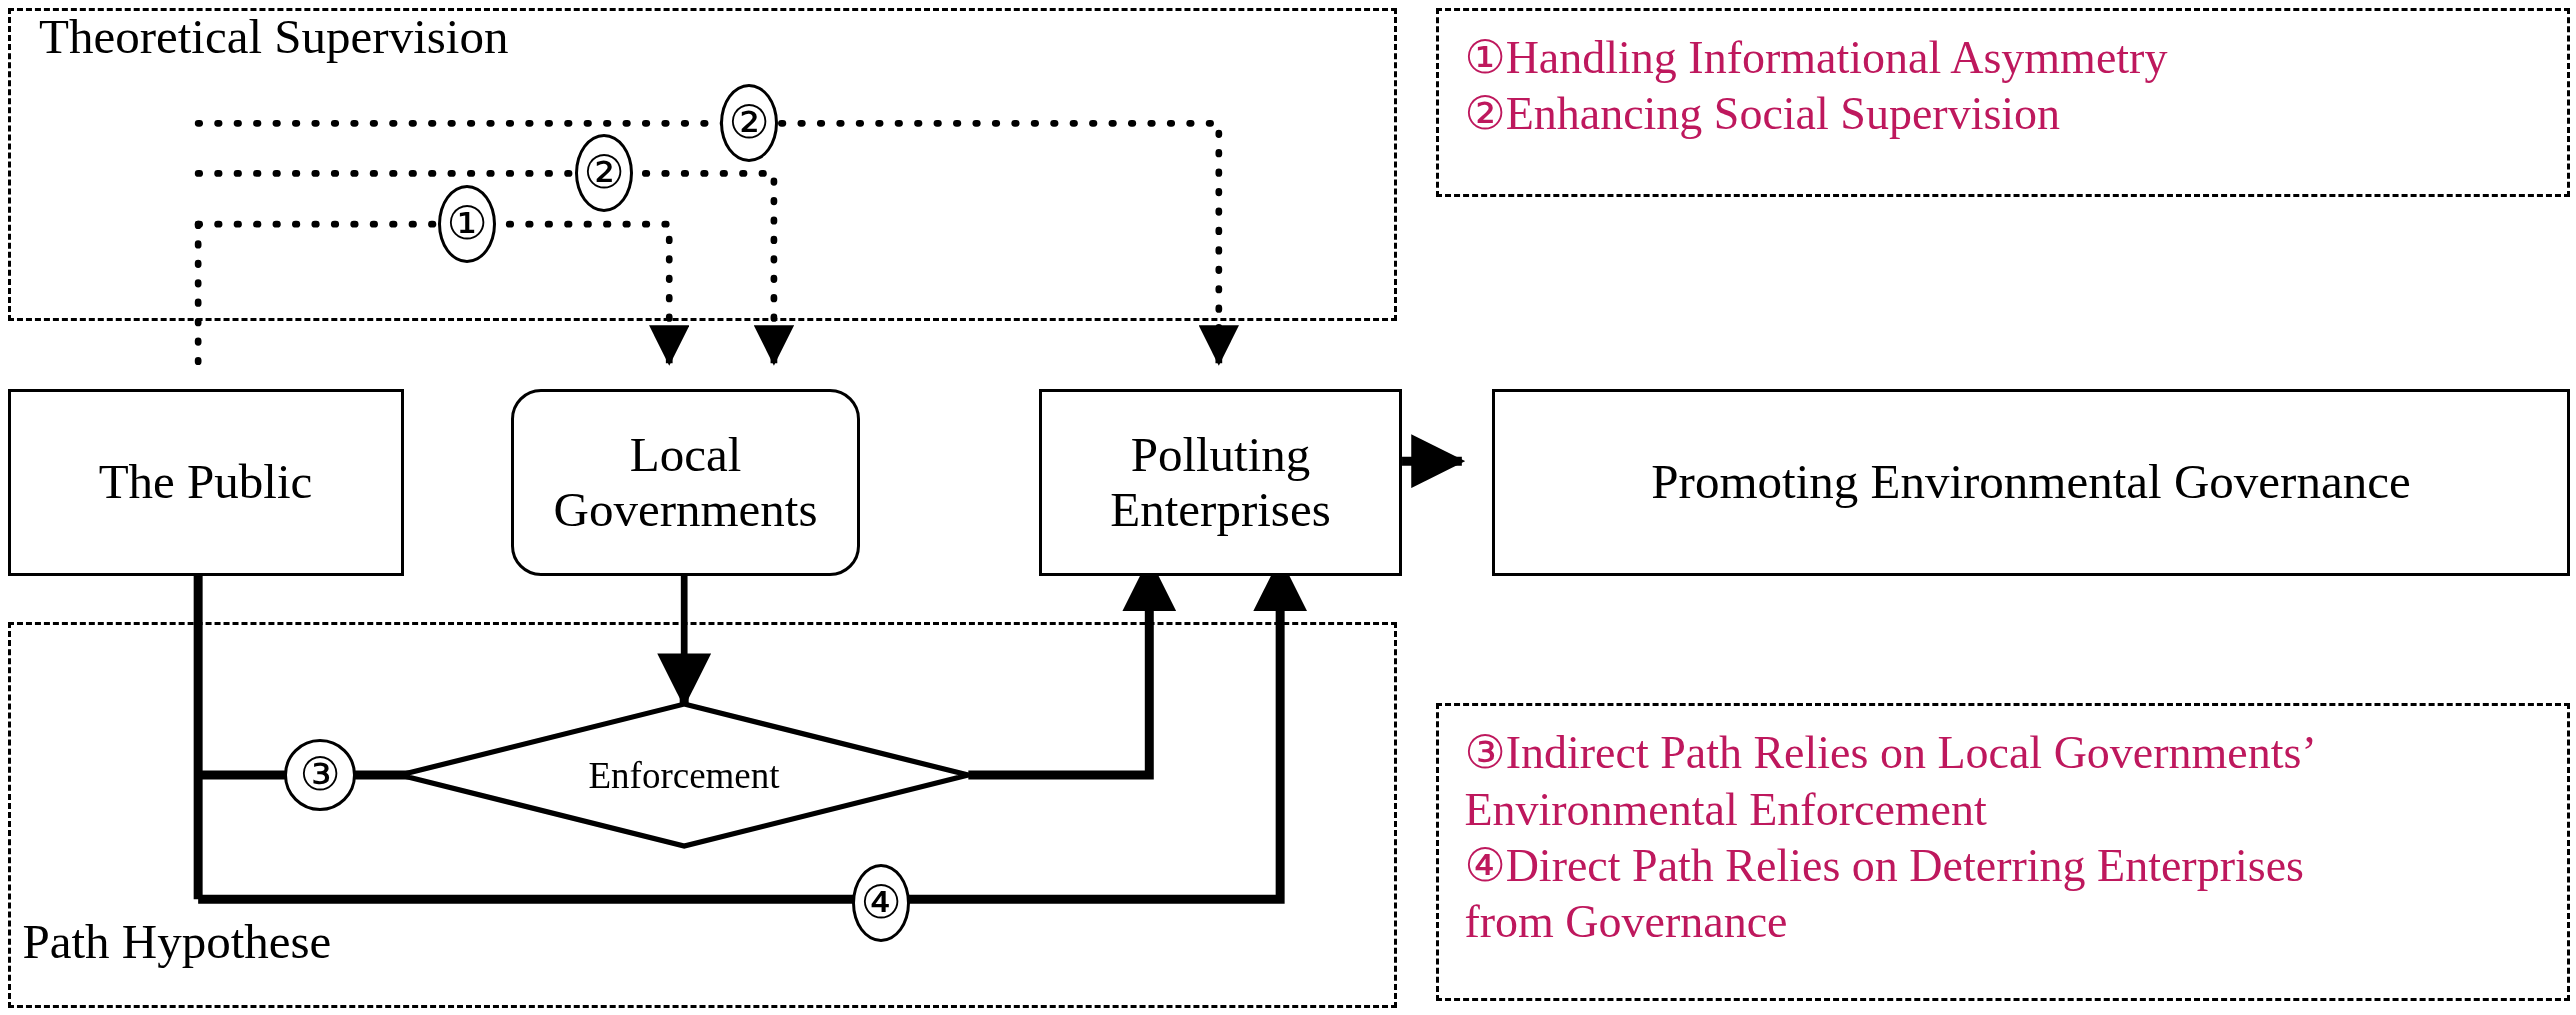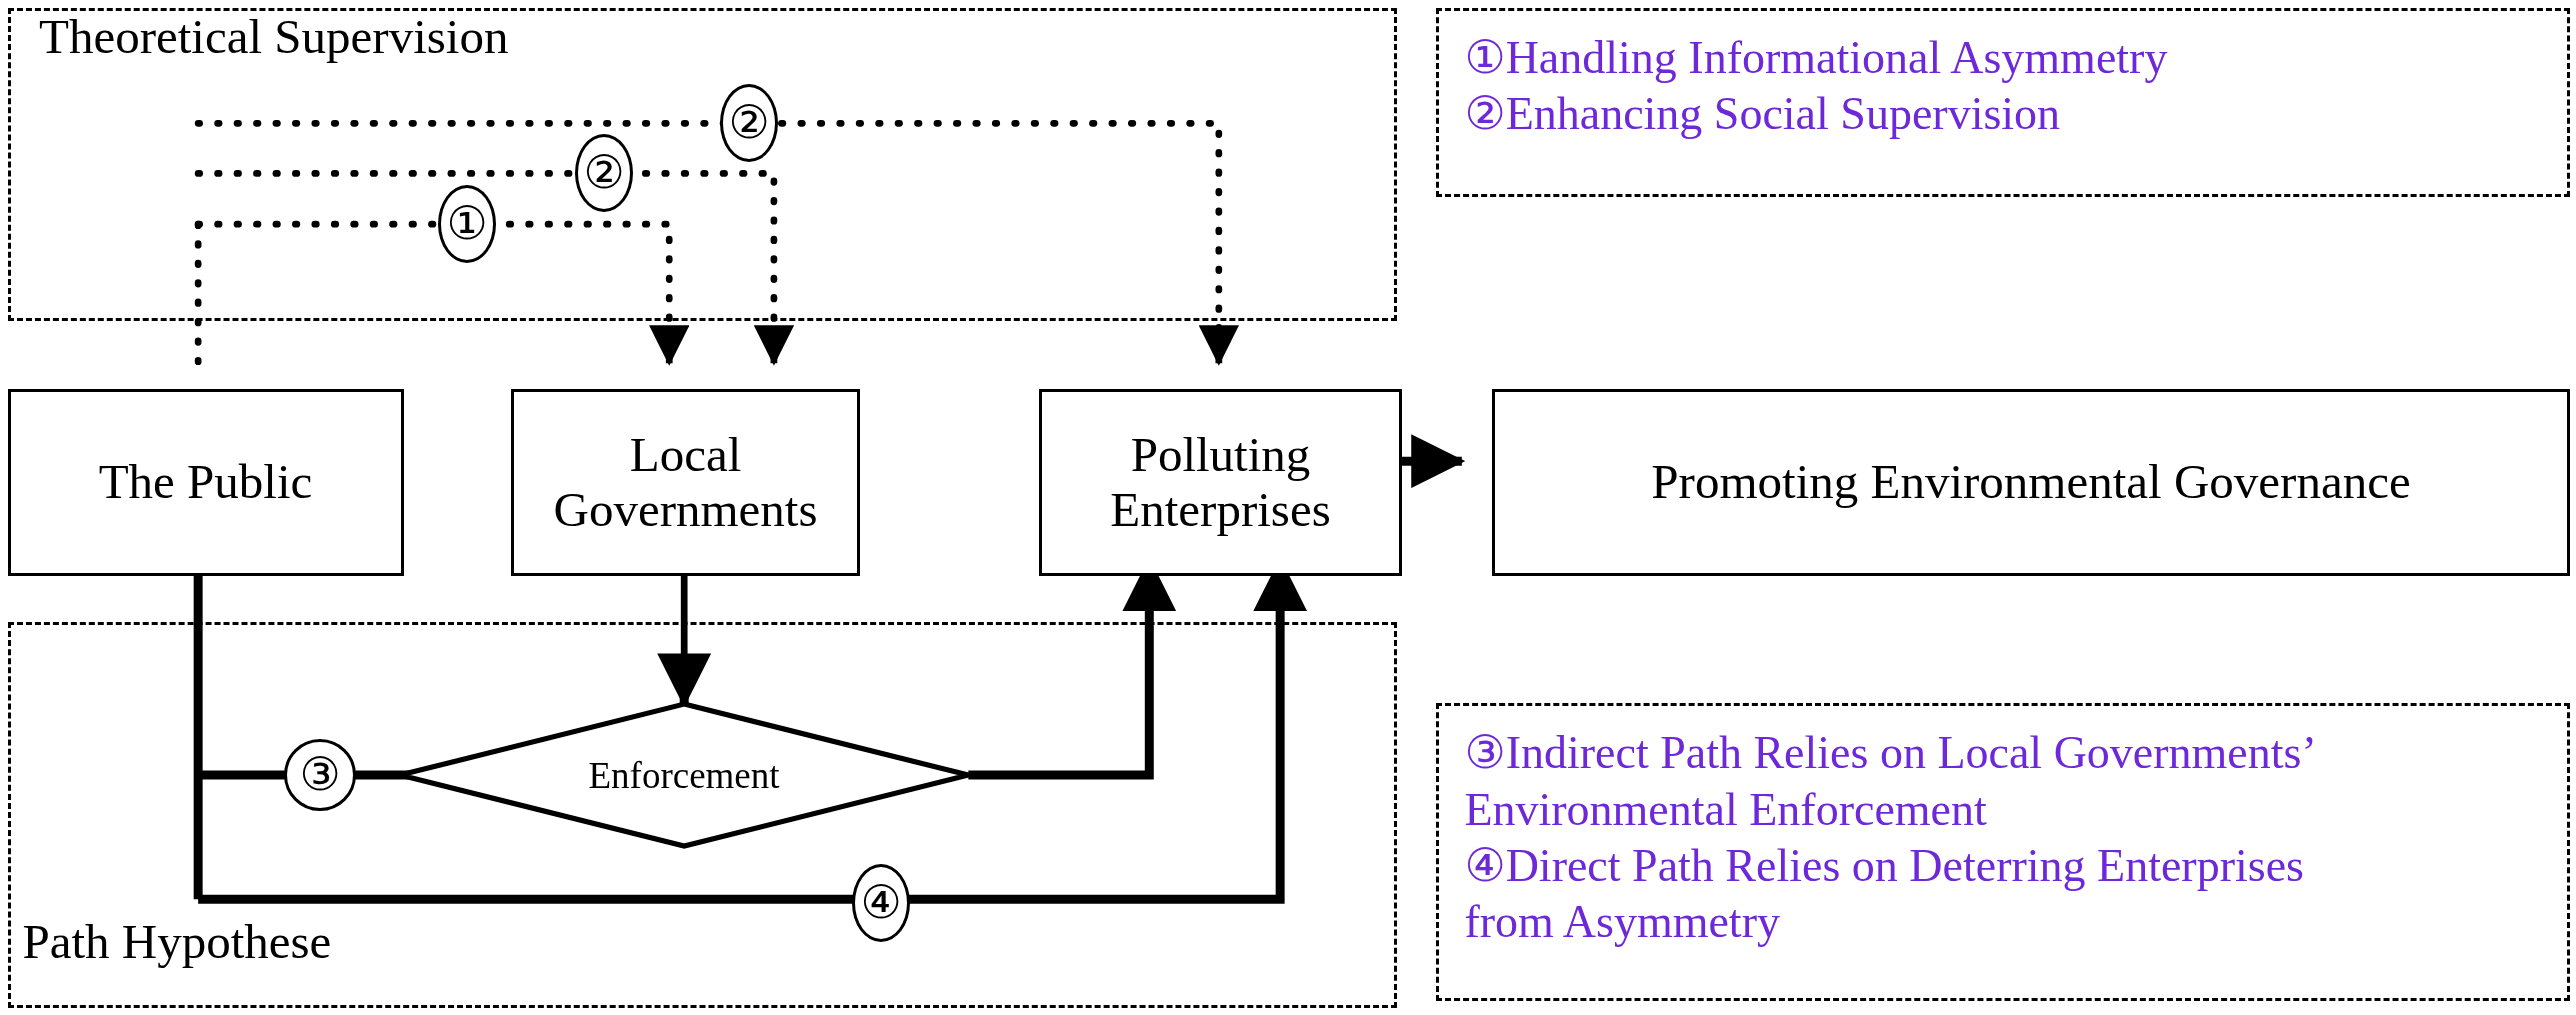--- a/index.html
+++ b/index.html
@@ -9,21 +9,21 @@
 
   .dashbox{position:absolute;border:3.7px dashed #000;box-sizing:border-box;background:transparent;}
   .dashlabel{position:absolute;font-size:49px;line-height:1;color:#000;white-space:nowrap;}
 
   .solidbox{position:absolute;border:3.7px solid #000;box-sizing:border-box;background:#fff;
             display:flex;align-items:center;justify-content:center;text-align:center;
             font-size:49px;line-height:1.12;color:#000;margin-top:20px;}
 
   .legend{position:absolute;border:3.7px dashed #000;box-sizing:border-box;background:#fff;
           padding:19.4px 22.4px 19.4px 25.4px;}
-  .legend p{margin:0;font-size:46px;line-height:1.22;color:#6d28d9;}
+  .legend p{margin:0;font-size:46px;line-height:1.22;color:#be185d;}
 
   .diamond-label{position:absolute;font-size:37px;color:#000;white-space:nowrap;
                  transform:translate(-50%,-50%);}
 
   .marker{position:absolute;transform:translate(-50%,-50%);
           width:58px;height:78px;border:3px solid #000;border-radius:50%;
           background:#fff;display:flex;align-items:center;justify-content:center;
           font-size:46px;line-height:1;color:#000;box-sizing:border-box;}
   .marker.round{width:72px;height:72px;}
 </style>
@@ -71,21 +71,21 @@
 
     <path d="M 1875 617 L 1955 617" fill="none" stroke="#000" stroke-width="12" marker-end="url(#arrowFilled)"></path>
 
     <polygon points="915,942 1295,1037 915,1132 535,1037" fill="#ffffff" stroke="#000" stroke-width="7"></polygon>
   </svg>
 
   <div class="solidbox" style="left:7.5px;top:369px;width:396px;height:187px;">
     <span>The Public</span>
   </div>
 
-  <div class="solidbox" style="left:511px;top:369px;width:349px;height:187px;flex-direction:column;">
+  <div class="solidbox" style="left:511px;top:369px;width:349px;height:187px;flex-direction:column;border-radius:30px;">
     <span>Local</span>
     <span>Governments</span>
   </div>
 
   <div class="solidbox" style="left:1039px;top:369px;width:363px;height:187px;flex-direction:column;">
     <span>Polluting</span>
     <span>Enterprises</span>
   </div>
 
   <div class="solidbox" style="left:1492px;top:369px;width:1078px;height:187px;">
@@ -102,17 +102,17 @@
 
   <div class="legend" style="left:1436px;top:7.5px;width:1134px;height:189px;">
     <p>①Handling Informational Asymmetry</p>
     <p>②Enhancing Social Supervision</p>
   </div>
 
   <div class="legend" style="left:1436px;top:703px;width:1134px;height:298px;">
     <p>③Indirect Path Relies on Local Governments’</p>
     <p>Environmental Enforcement</p>
     <p>④Direct Path Relies on Deterring Enterprises</p>
-    <p>from Asymmetry</p>
+    <p>from Governance</p>
   </div>
 
 </div>
 
 
 </body></html>

